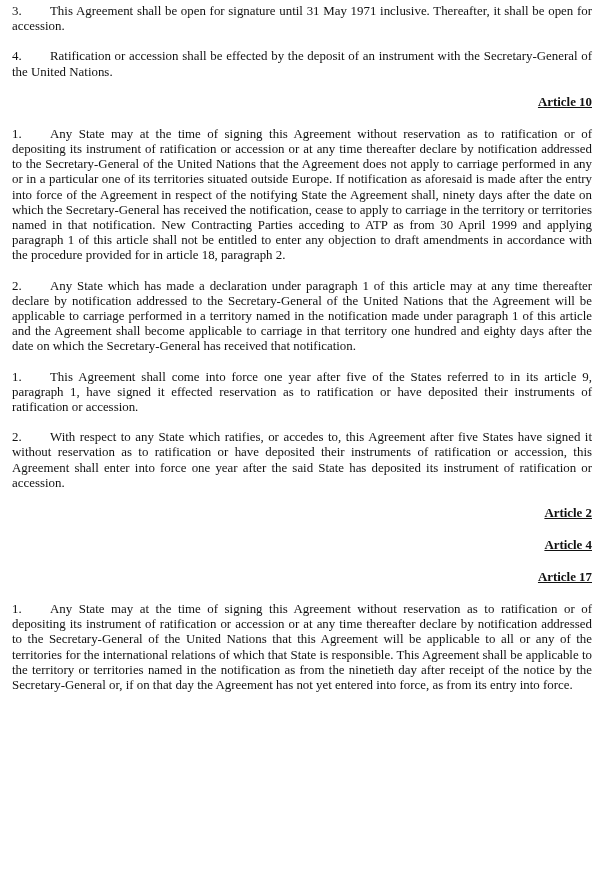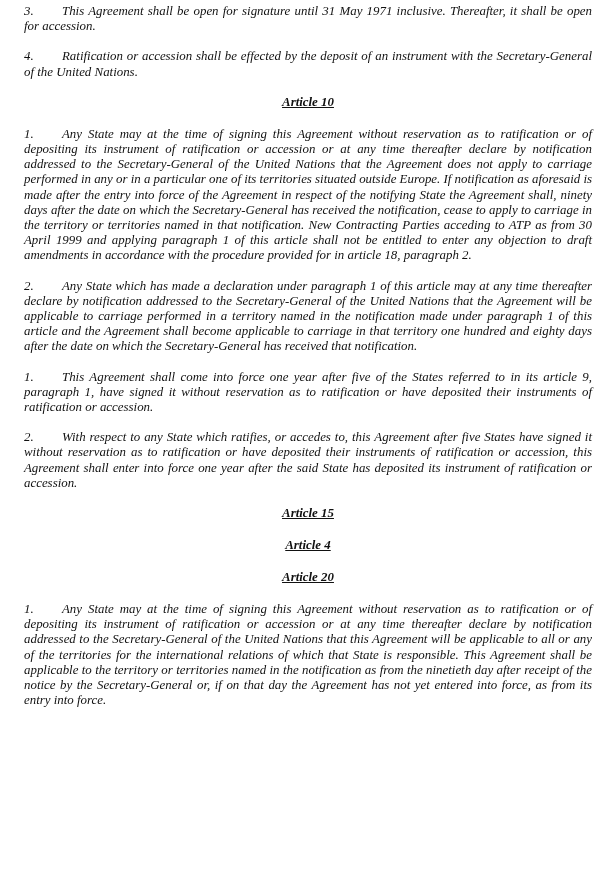--- a/index.html
+++ b/index.html
@@ -3,60 +3,60 @@
 <meta charset="utf-8">
 <style>
   html, body { margin: 0; padding: 0; background: #ffffff; }
   body {
     width: 600px; height: 875px; overflow: hidden;
     font-family: "Liberation Serif", "DejaVu Serif", serif;
     color: #111111;
     font-size: 12.9px;
     line-height: 15.2px;
   }
-  .page { padding: 4px 8px 0 24px; font-style: italic; }
+  .page { padding: 4px 8px 0 12px; }
   p.para {
     margin: 0 0 15px 0;
     text-align: justify;
     text-align-last: left;
   }
   p.para .num { display: inline-block; width: 38px; }
   h2.article {
     margin: 4px 0 17px 0;
     font-size: 12.9px;
     font-weight: bold;
-    text-align: center;
+    text-align: right;
     text-decoration: underline;
     line-height: 15px;
   }
 </style>
 </head>
 <body>
 
 <div class="page">
 
   <p class="para"><span class="num">3.</span><span>This Agreement shall be open for signature until 31 May 1971 inclusive.  Thereafter, it shall be open for accession.</span></p>
 
   <p class="para"><span class="num">4.</span><span>Ratification or accession shall be effected by the deposit of an instrument with the Secretary-General of the United Nations.</span></p>
 
   <h2 class="article">Article 10</h2>
 
   <p class="para"><span class="num">1.</span><span>Any State may at the time of signing this Agreement without reservation as to ratification or of depositing its instrument of ratification or accession or at any time thereafter declare by notification addressed to the Secretary-General of the United Nations that the Agreement does not apply to carriage performed in any or in a particular one of its territories situated outside Europe.  If notification as aforesaid is made after the entry into force of the Agreement in respect of the notifying State the Agreement shall, ninety days after the date on which the Secretary-General has received the notification, cease to apply to carriage in the territory or territories named in that notification. New Contracting Parties acceding to ATP as from 30 April 1999 and applying paragraph 1 of this article shall not be entitled to enter any objection to draft amendments in accordance with the procedure provided for in article 18, paragraph 2.</span></p>
 
   <p class="para"><span class="num">2.</span><span>Any State which has made a declaration under paragraph 1 of this article may at any time thereafter declare by notification addressed to the Secretary-General of the United Nations that the Agreement will be applicable to carriage performed in a territory named in the notification made under paragraph 1 of this article and the Agreement shall become applicable to carriage in that territory one hundred and eighty days after the date on which the Secretary-General has received that notification.</span></p>
 
 
-  <p class="para"><span class="num">1.</span><span>This Agreement shall come into force one year after five of the States referred to in its article 9, paragraph 1, have signed it without reservation as to ratification or have deposited their instruments of ratification or accession.</span></p>
+  <p class="para"><span class="num">1.</span><span>This Agreement shall come into force one year after five of the States referred to in its article 9, paragraph 1, have signed it effected reservation as to ratification or have deposited their instruments of ratification or accession.</span></p>
 
   <p class="para"><span class="num">2.</span><span>With respect to any State which ratifies, or accedes to, this Agreement after five States have signed it without reservation as to ratification or have deposited their instruments of ratification or accession, this Agreement shall enter into force one year after the said State has deposited its instrument of ratification or accession.</span></p>
 
-  <h2 class="article">Article 15</h2>
+  <h2 class="article">Article 2</h2>
 
 
 
   <h2 class="article">Article 4</h2>
 
 
-  <h2 class="article">Article 20</h2>
+  <h2 class="article">Article 17</h2>
 
   <p class="para"><span class="num">1.</span><span>Any State may at the time of signing this Agreement without reservation as to ratification or of depositing its instrument of ratification or accession or at any time thereafter declare by notification addressed to the Secretary-General of the United Nations that this Agreement will be applicable to all or any of the territories for the international relations of which that State is responsible.  This Agreement shall be applicable to the territory or territories named in the notification as from the ninetieth day after receipt of the notice by the Secretary-General or, if on that day the Agreement has not yet entered into force, as from its entry into force.</span></p>
 
 </div>
 
 </body></html>

